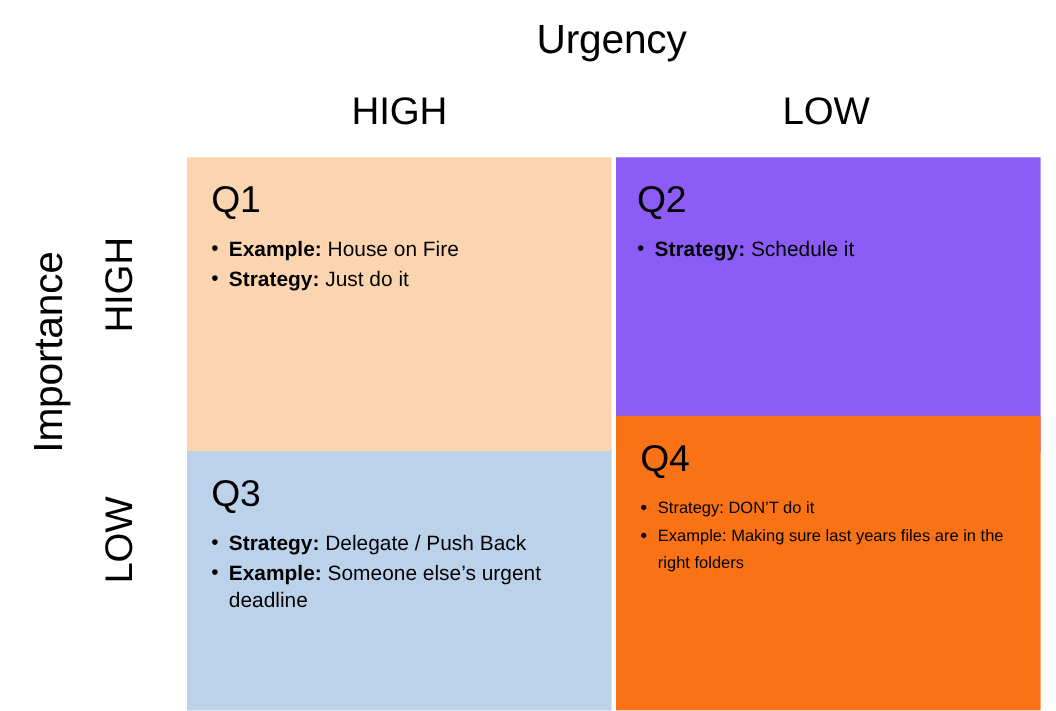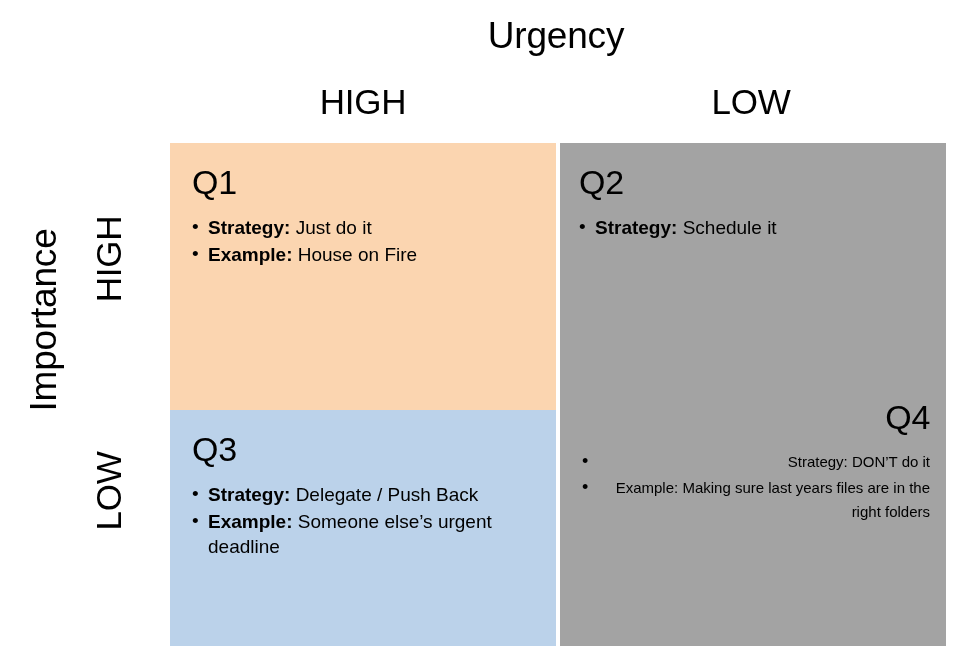--- a/index.html
+++ b/index.html
@@ -145,50 +145,50 @@
 <div id="row-header-high" class="row-header">HIGH</div>
 
 <div id="row-header-low" class="row-header">LOW</div>
 
 <div id="matrix">
 
   <div id="quadrant-q1" class="quadrant" style="background: rgb(251, 213, 176);">
     <div class="quadrant-title">Q1</div>
     <ul class="bullet-list">
       <li class="bullet-item">
-        <span class="bullet-label">Strategy:</span><span class="bullet-value"> Just do it</span>
+        <span class="bullet-label">Example:</span><span class="bullet-value"> House on Fire</span>
       </li>
       <li class="bullet-item">
-        <span class="bullet-label">Example:</span><span class="bullet-value"> House on Fire</span>
+        <span class="bullet-label">Strategy:</span><span class="bullet-value"> Just do it</span>
       </li>
     </ul>
   </div>
 
-  <div id="quadrant-q2" class="quadrant" style="background: #a3a3a3; padding-left: 19px;">
+  <div id="quadrant-q2" class="quadrant" style="background: #8b5cf6; padding-left: 19px;">
     <div class="quadrant-title">Q2</div>
     <ul class="bullet-list">
       <li class="bullet-item">
         <span class="bullet-label">Strategy:</span><span class="bullet-value"> Schedule it</span>
       </li>
     </ul>
   </div>
 
   <div id="quadrant-q3" class="quadrant" style="background: rgb(187, 210, 234); margin-top: 32px;">
     <div class="quadrant-title">Q3</div>
     <ul class="bullet-list">
       <li class="bullet-item">
         <span class="bullet-label">Strategy:</span><span class="bullet-value"> Delegate / Push Back</span>
       </li>
       <li class="bullet-item">
         <span class="bullet-label">Example:</span><span class="bullet-value"> Someone else’s urgent deadline</span>
       </li>
     </ul>
   </div>
 
-  <div id="quadrant-q4" class="quadrant" style="background: #a3a3a3; text-align: right;">
+  <div id="quadrant-q4" class="quadrant" style="background: #f97316;">
     <div class="quadrant-title">Q4</div>
     <ul class="bullet-list">
       <li class="bullet-item">
         <span class="bullet-label">Strategy:</span><span class="bullet-value"> DON’T do it</span>
       </li>
       <li class="bullet-item">
         <span class="bullet-label">Example:</span><span class="bullet-value"> Making sure last years files are in the right folders</span>
       </li>
     </ul>
   </div>

